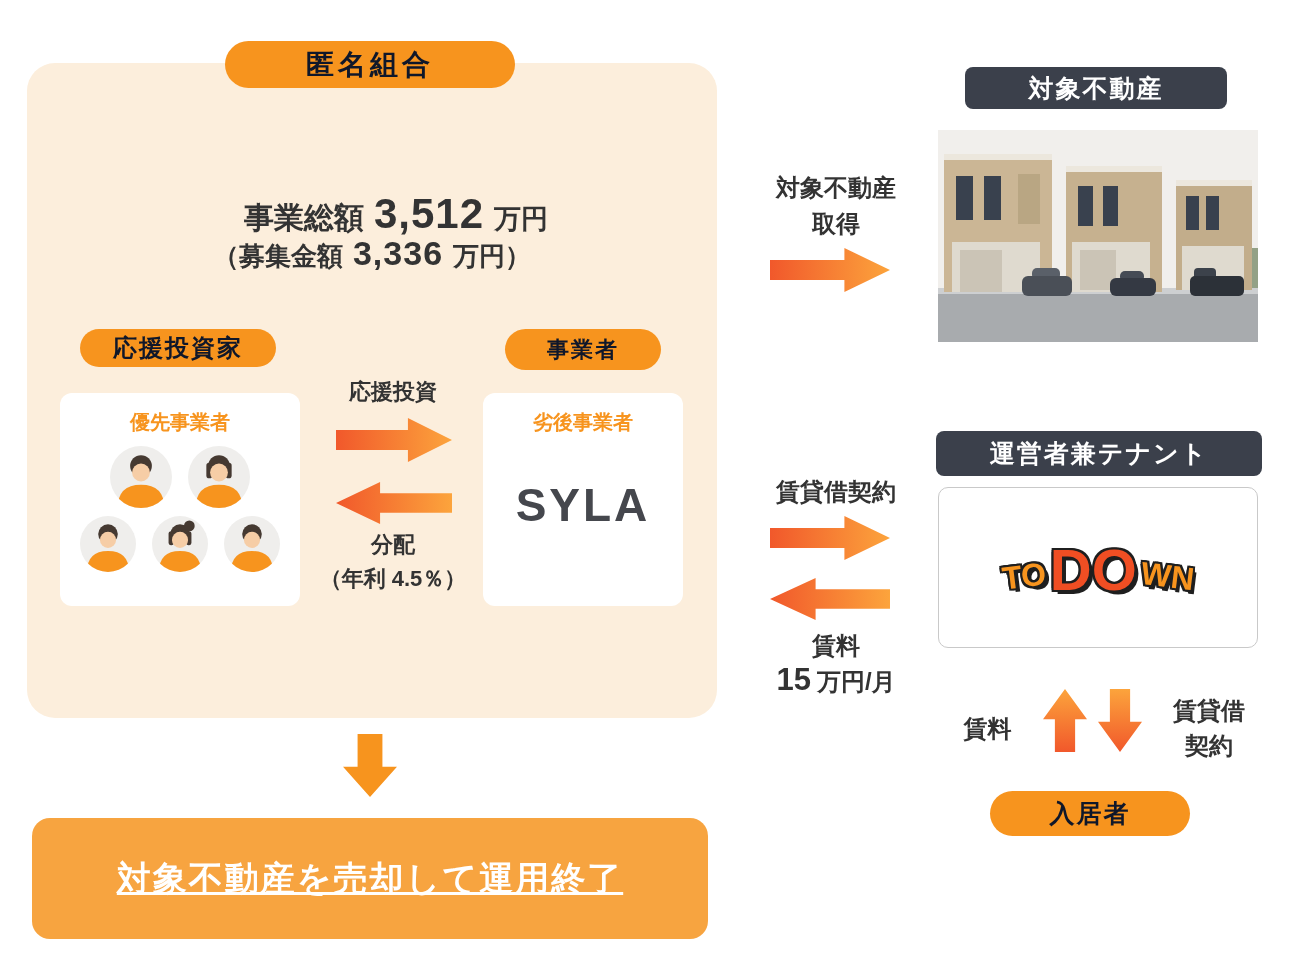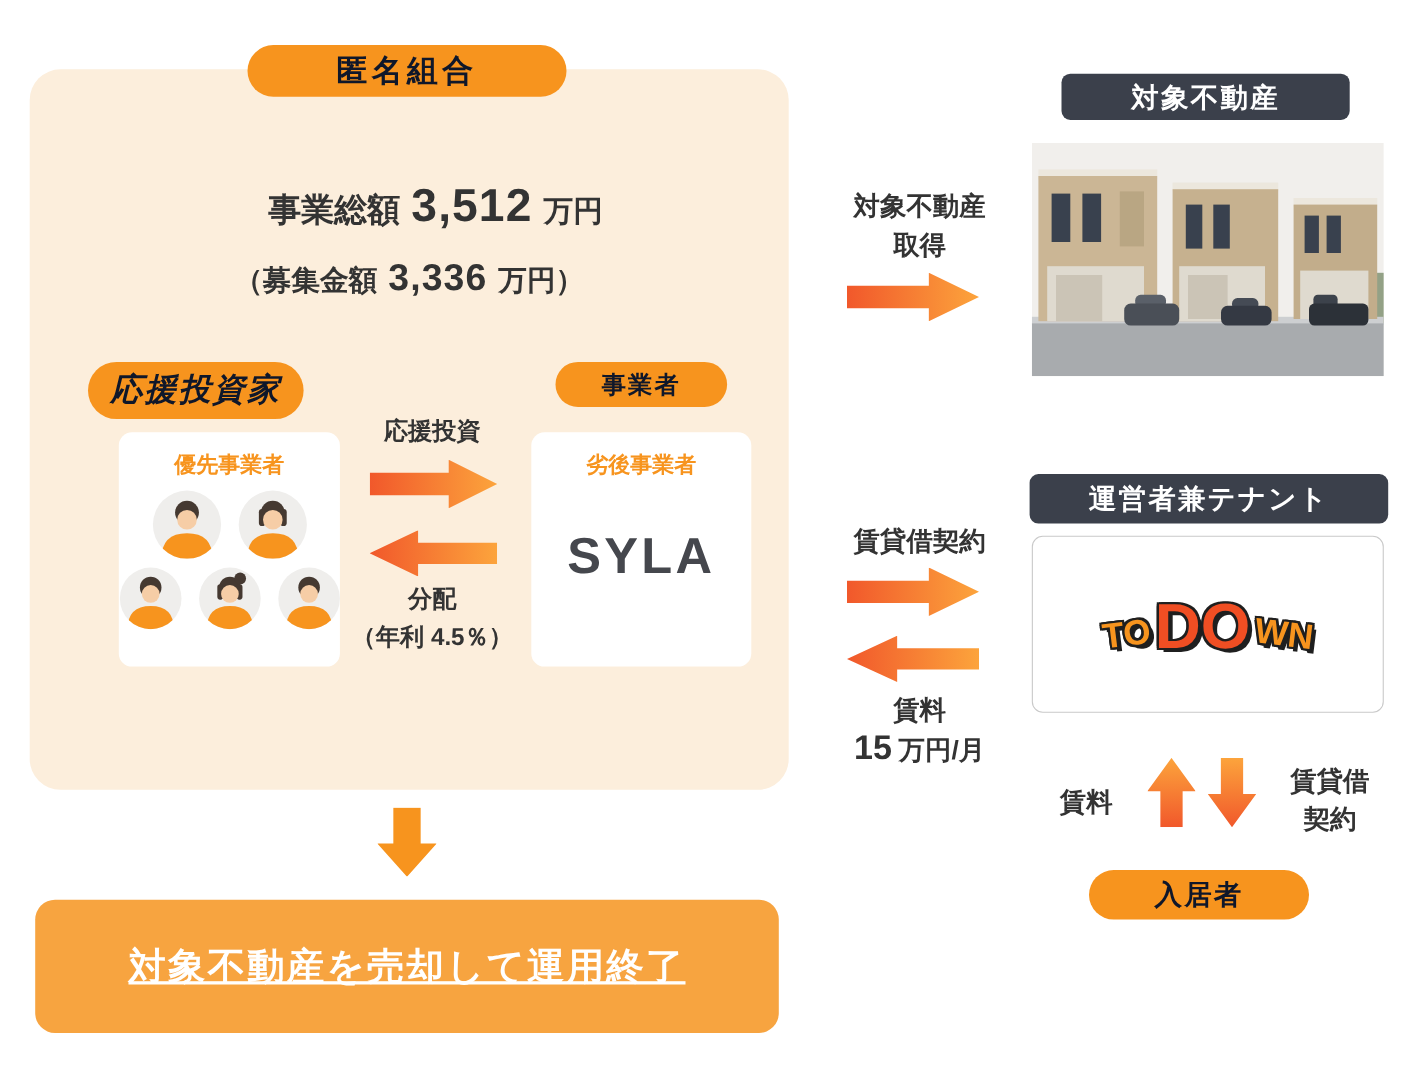--- a/index.html
+++ b/index.html
@@ -92,35 +92,35 @@
 </style>
 </head>
 <body>
 
 <div class="canvas">
 
   <div class="abs panel" style="left:27px;top:63px;width:690px;height:655px;"></div>
 
   <div class="abs badge-pill" style="left:225px;top:41px;width:290px;height:47px;font-size:28px;letter-spacing:4px;">匿名組合</div>
 
-  <div class="abs amount-line" style="left:27px;top:163px;width:690px;padding-left:48px;">
+  <div class="abs amount-line" style="left:27px;top:190px;width:690px;padding-left:48px;">
     <span class="lab">事業総額</span>
     <span class="val">3,512</span>
     <span class="unit">万円</span>
   </div>
 
   <div class="abs amount-line raise-line" style="left:27px;top:234px;width:690px;">
     <span class="lab">（募集金額</span>
     <span class="val">3,336</span>
     <span class="unit">万円）</span>
   </div>
 
-  <div class="abs badge-pill" style="left:80px;top:329px;width:196px;height:52px;font-size:29px;letter-spacing:2px;font-style:italic;">応援投資家</div>
-
-  <div class="abs white-box" style="left:60px;top:393px;width:201px;height:213px;margin-left:48px;">
+  <div class="abs badge-pill" style="left:80px;top:329px;width:196px;height:38px;font-size:24px;letter-spacing:2px;">応援投資家</div>
+
+  <div class="abs white-box" style="left:60px;top:393px;width:240px;height:213px;">
     <div class="box-title">優先事業者</div>
     <div class="avatar-rows">
       <div class="avatar-row">
         <svg class="person p62" viewBox="0 0 48 48">
           <circle cx="24" cy="15.5" r="8.4" fill="#453931"></circle>
           <circle cx="24" cy="20.5" r="6.9" fill="#F6CDA6"></circle>
           <path d="M6 48 Q6 30 24 30 Q42 30 42 48 Z" fill="#F7941E"></path>
         </svg>
         <svg class="person p62" viewBox="0 0 48 48">
           <circle cx="24" cy="15.5" r="8.4" fill="#453931"></circle>

